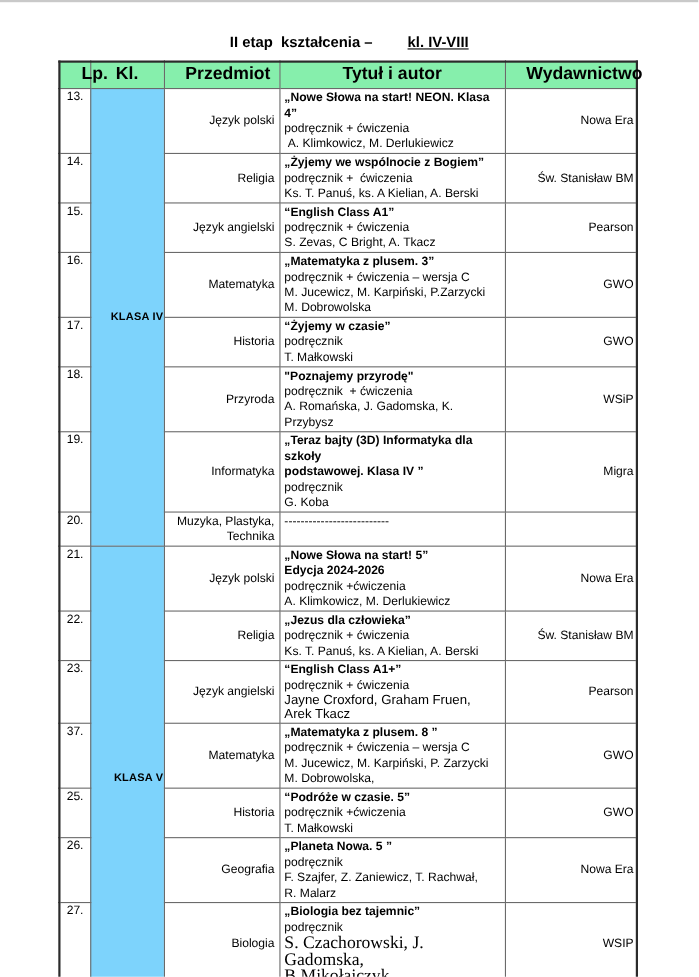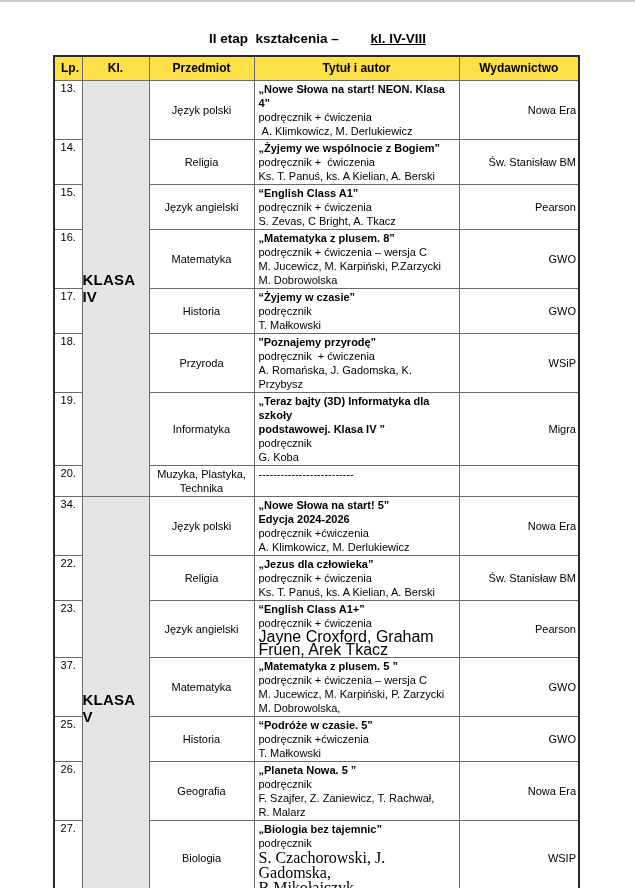--- a/index.html
+++ b/index.html
@@ -33,52 +33,52 @@
   col.c-lp   { width:28px; }
   col.c-kl   { width:67px; }
   col.c-prz  { width:105px; }
   col.c-tyt  { width:205px; }
   col.c-wyd  { width:120px; }
 
   th, td { border:1px solid #6a6a6a; }
   tr { height:24px; }
 
   th {
-    background:#fde047;
-    font-size:12px; font-weight:bold;
+    background:#86efac;
+    font-size:16px; font-weight:bold;
     text-align:center; vertical-align:middle;
-    height:20px; padding:1px 6px;
+    height:20px; padding:1px 19px;
   }
   td.lp {
     font-size:11px; text-align:center; vertical-align:top;
     padding:1px 2px;
   }
   td.klasa {
-    background:#e5e5e5;
-    font-size:15px; font-weight:bold;
-    text-align:left; vertical-align:middle;
+    background:#7dd3fc;
+    font-size:10px; font-weight:bold;
+    text-align:right; vertical-align:middle;
     letter-spacing:0.2px;
   }
   td.przedmiot {
-    font-size:11px; text-align:center; vertical-align:middle;
+    font-size:11px; text-align:right; vertical-align:middle;
     padding:1px 4px; line-height:14px;
   }
   td.tytul {
     font-size:11px; text-align:left; vertical-align:top;
     padding:1px 4px;
     margin-left:28px;
   }
   td.wyd {
     font-size:11px; text-align:right; vertical-align:middle;
     padding:1px 2px;
   }
   .line { line-height:14px; white-space:pre-wrap; }
   .line.bold  { font-weight:bold; }
   .line.serif { font-family:"Liberation Serif", serif; font-size:16px; line-height:15px; }
-  .line.small { font-size:16px; line-height:13px; }
+  .line.small { font-size:12px; line-height:13px; }
 </style>
 </head>
 <body>
 
 <div class="page-top-edge"></div>
 
 <div class="doc-title"><span>II etap  kształcenia – </span><span class="underlined">kl. IV-VIII</span></div>
 
 <table class="booklist">
   <colgroup>
@@ -126,21 +126,21 @@
           <div class="line bold">“English Class A1”</div>
           <div class="line">podręcznik + ćwiczenia</div>
           <div class="line">S. Zevas, C Bright, A. Tkacz</div>
         </td>
         <td class="wyd">Pearson</td>
       </tr>
       <tr>
         <td class="lp">16.</td>
         <td class="przedmiot">Matematyka</td>
         <td class="tytul">
-          <div class="line bold">„Matematyka z plusem. 8”</div>
+          <div class="line bold">„Matematyka z plusem. 3”</div>
           <div class="line">podręcznik + ćwiczenia – wersja C</div>
           <div class="line">M. Jucewicz, M. Karpiński, P.Zarzycki</div>
           <div class="line">M. Dobrowolska</div>
         </td>
         <td class="wyd">GWO</td>
       </tr>
       <tr>
         <td class="lp">17.</td>
         <td class="przedmiot">Historia</td>
         <td class="tytul">
@@ -173,21 +173,21 @@
       </tr>
       <tr>
         <td class="lp">20.</td>
         <td class="przedmiot">Muzyka, Plastyka, Technika</td>
         <td class="tytul">
           <div class="line">--------------------------</div>
         </td>
         <td class="wyd"></td>
       </tr>
       <tr>
-        <td class="lp">34.</td>
+        <td class="lp">21.</td>
         <td class="klasa" rowspan="8">KLASA V</td>
         <td class="przedmiot">Język polski</td>
         <td class="tytul">
           <div class="line bold">„Nowe Słowa na start! 5”</div>
           <div class="line bold">Edycja 2024-2026</div>
           <div class="line">podręcznik +ćwiczenia</div>
           <div class="line">A. Klimkowicz, M. Derlukiewicz</div>
         </td>
         <td class="wyd">Nowa Era</td>
       </tr>
@@ -208,21 +208,21 @@
           <div class="line bold">“English Class A1+”</div>
           <div class="line">podręcznik + ćwiczenia</div>
           <div class="line small">Jayne Croxford, Graham Fruen, Arek Tkacz</div>
         </td>
         <td class="wyd">Pearson</td>
       </tr>
       <tr>
         <td class="lp">37.</td>
         <td class="przedmiot">Matematyka</td>
         <td class="tytul">
-          <div class="line bold">„Matematyka z plusem. 5 ”</div>
+          <div class="line bold">„Matematyka z plusem. 8 ”</div>
           <div class="line">podręcznik + ćwiczenia – wersja C</div>
           <div class="line">M. Jucewicz, M. Karpiński, P. Zarzycki</div>
           <div class="line">M. Dobrowolska,</div>
         </td>
         <td class="wyd">GWO</td>
       </tr>
       <tr>
         <td class="lp">25.</td>
         <td class="przedmiot">Historia</td>
         <td class="tytul">

